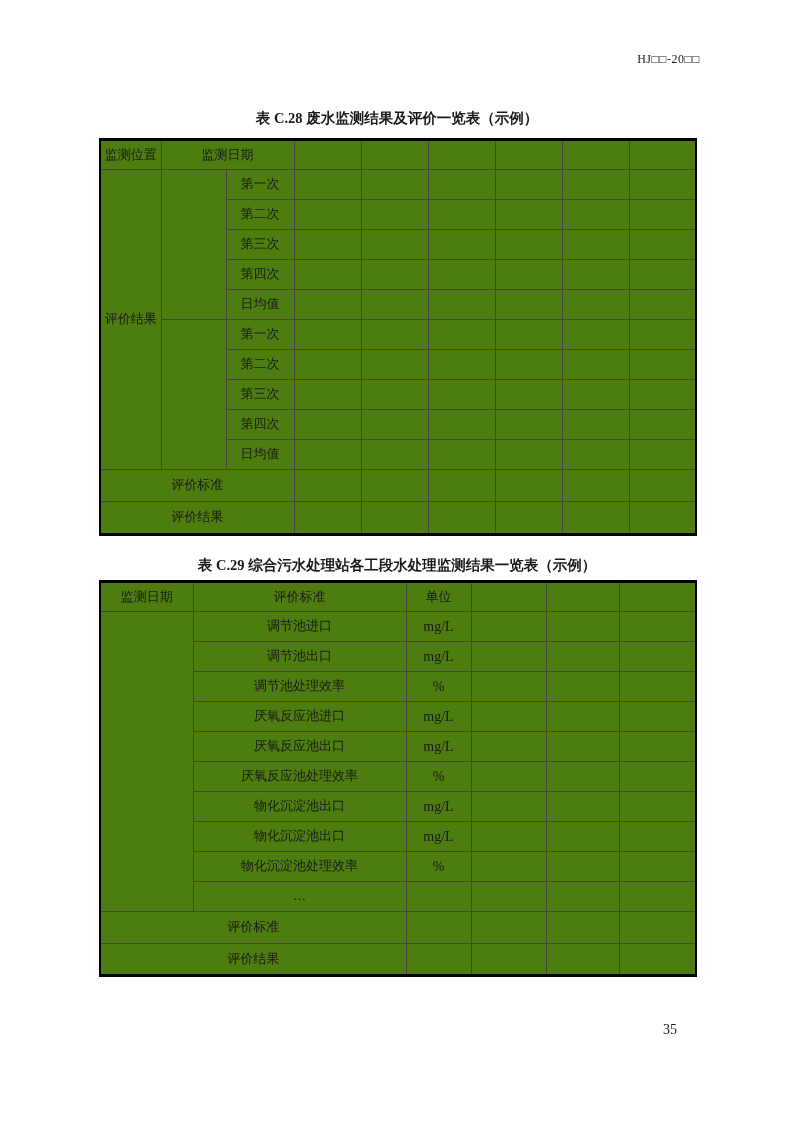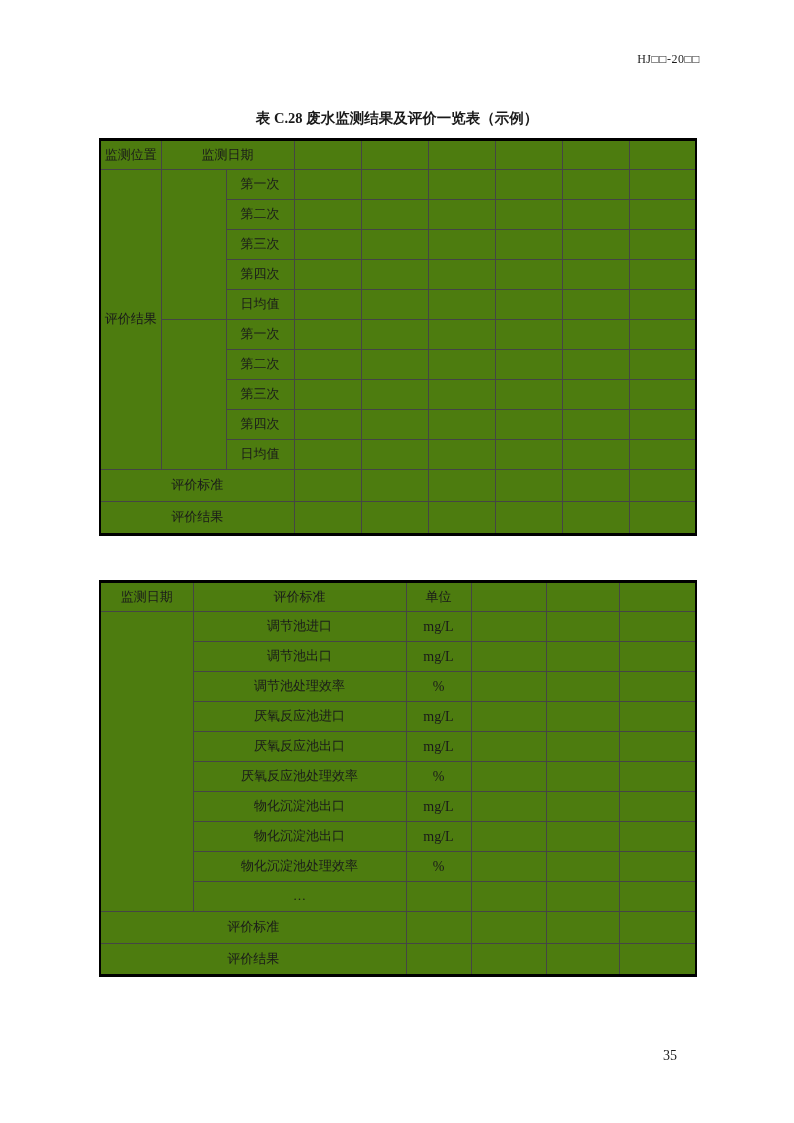--- a/index.html
+++ b/index.html
@@ -200,20 +200,21 @@
         <td></td>
         <td></td>
         <td></td>
         <td></td>
         <td></td>
         <td></td>
       </tr>
     </tbody>
   </table>
 
+  <div class="tbl-title" id="title-c29">表 C.29  综合污水处理站各工段水处理监测结果一览表（示例）</div>
 
   <table id="table-c29">
     <colgroup>
       <col style="width:93px">
         <col style="width:213px">
         <col style="width:65px">
       <col style="width:75px">
         <col style="width:73px">
         <col style="width:77px">
     </colgroup>
@@ -307,15 +308,15 @@
       <tr class="h32">
         <td colspan="2">评价结果</td>
         <td></td>
         <td></td>
         <td></td>
         <td></td>
       </tr>
     </tbody>
   </table>
 
-  <div style="position:absolute; top:1048px; left:655px; width:30px; text-align:center; font-size:14px;">35</div>
+  <div style="position:absolute; top:1022px; left:655px; width:30px; text-align:center; font-size:14px;">35</div>
 
 </div>
 
 </body></html>

